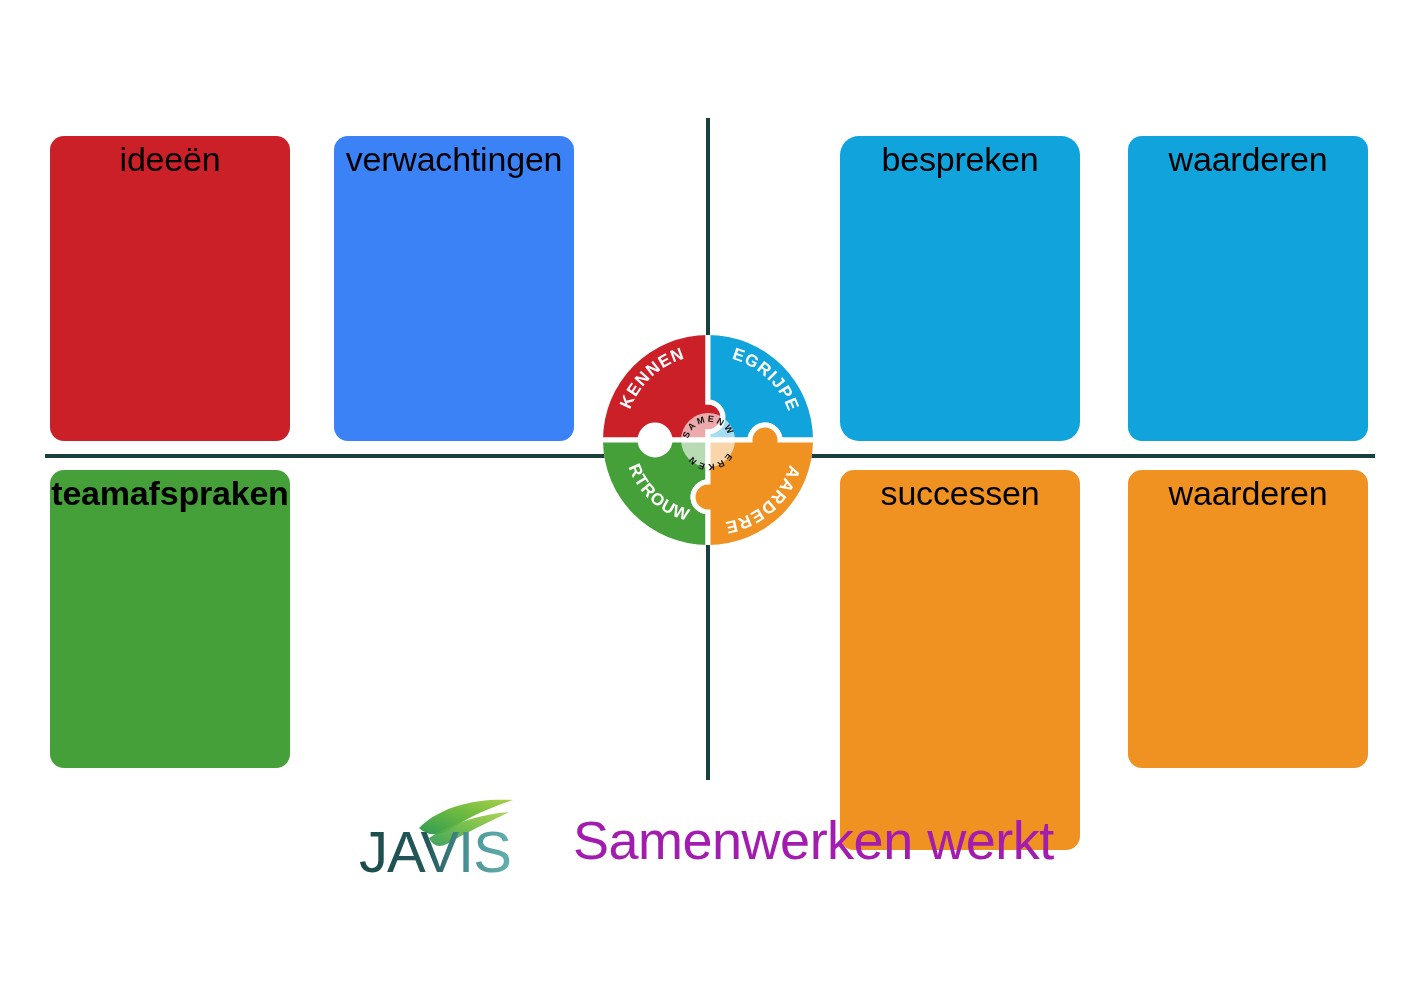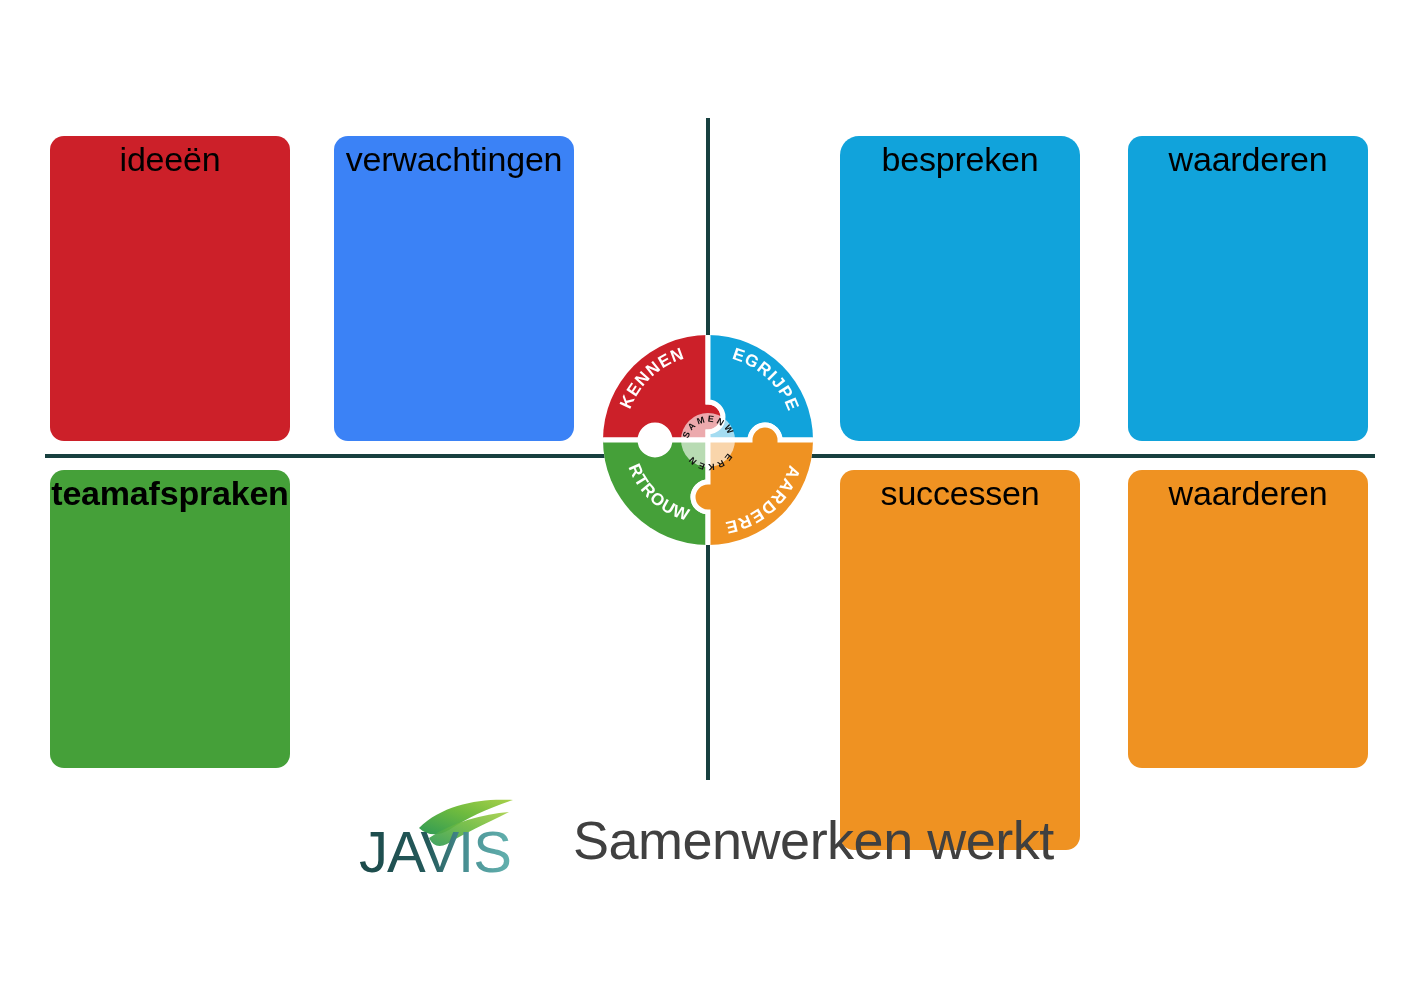--- a/index.html
+++ b/index.html
@@ -97,21 +97,21 @@
   #javis-logo {
     width: 168px;
     height: 84px;
     flex: 0 0 auto;
   }
   #tagline {
     margin-left: 48px;
     font-family: "Liberation Sans", sans-serif;
     font-size: 54px;
     font-weight: 400;
-    color: #404040;
+    color: #a21caf;
     letter-spacing: -0.5px;
     white-space: nowrap;
   }
 </style>
 </head>
 <body>
 
 <div id="stage">
 
   <div class="divider-h"></div>

